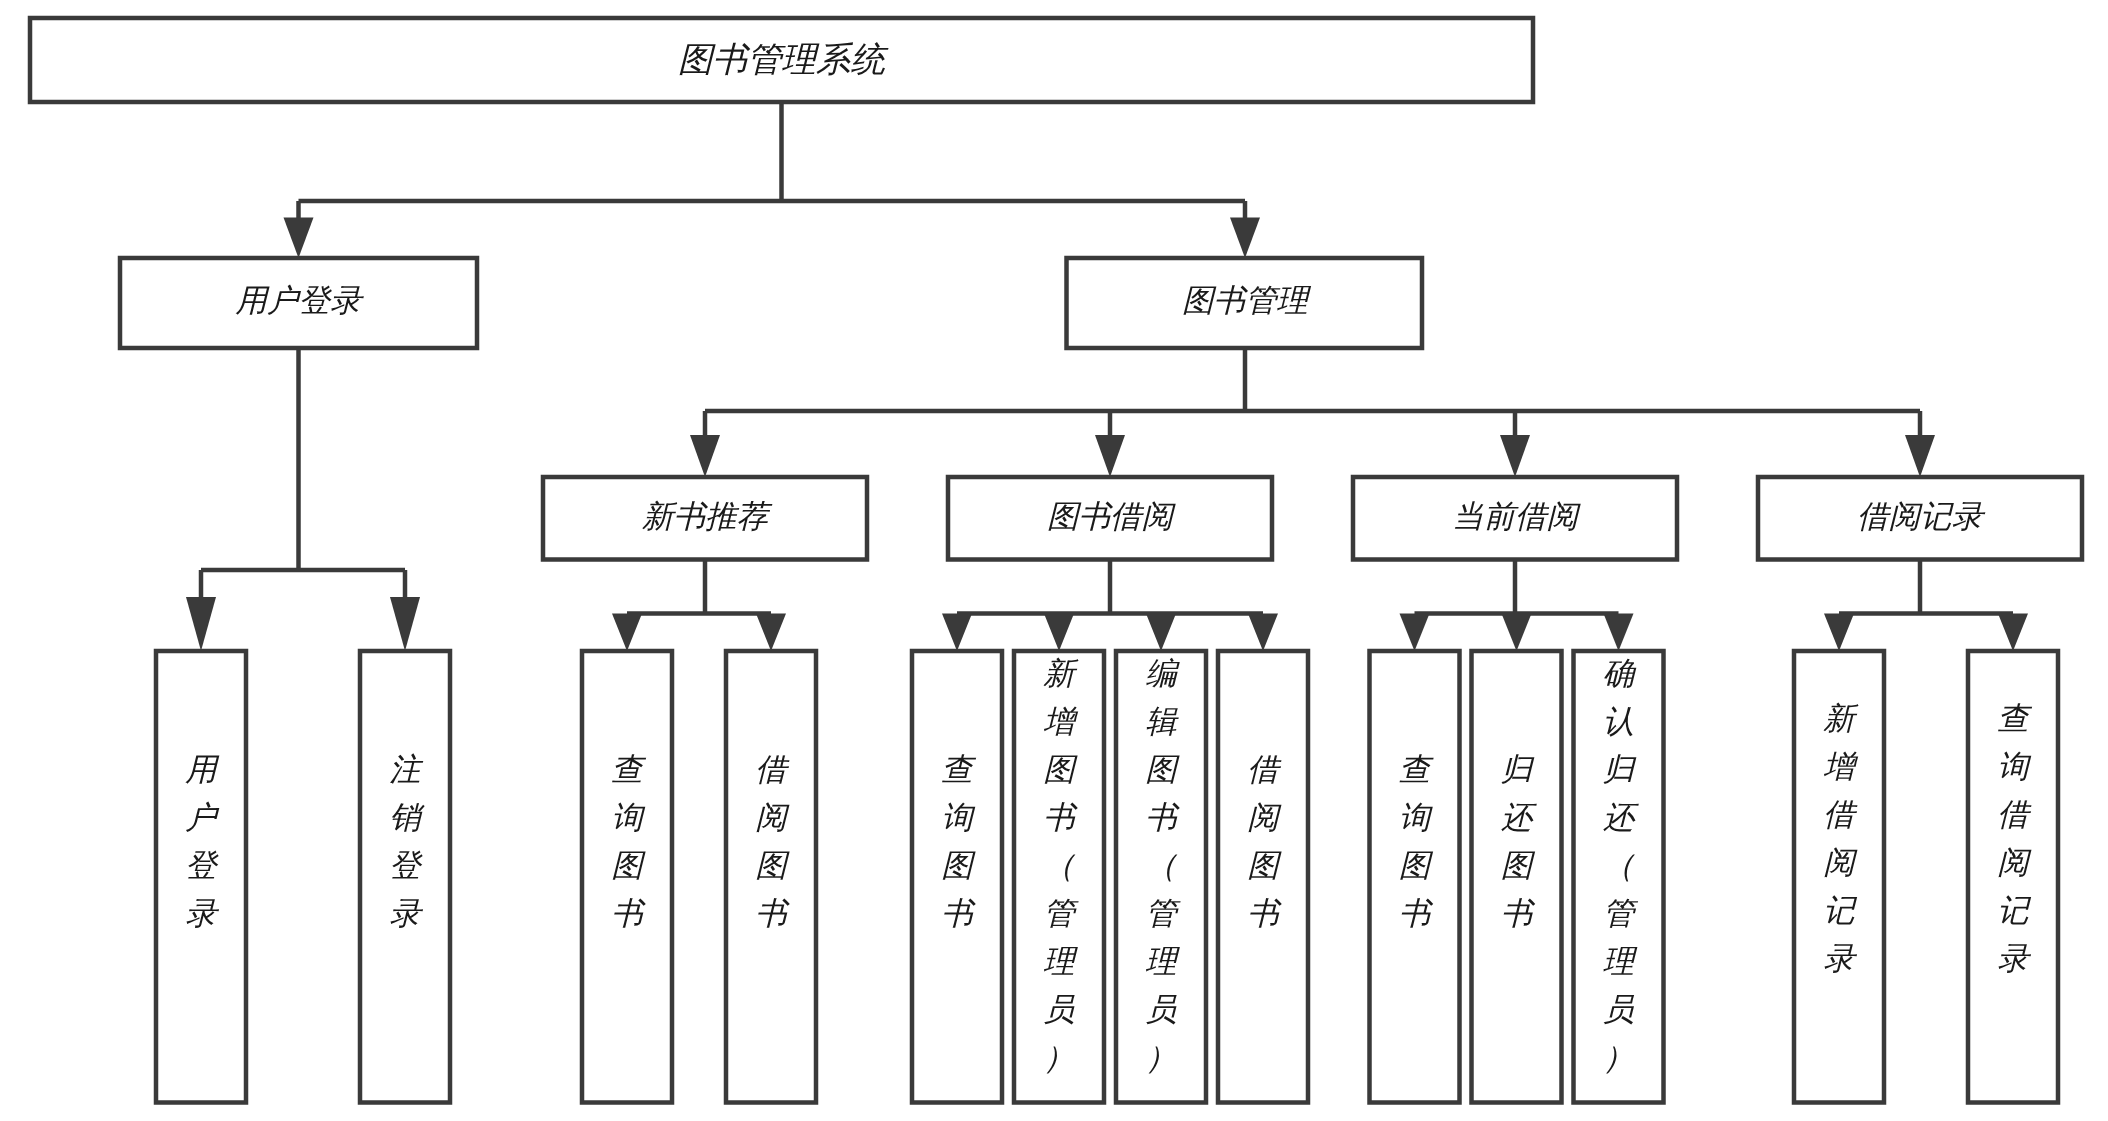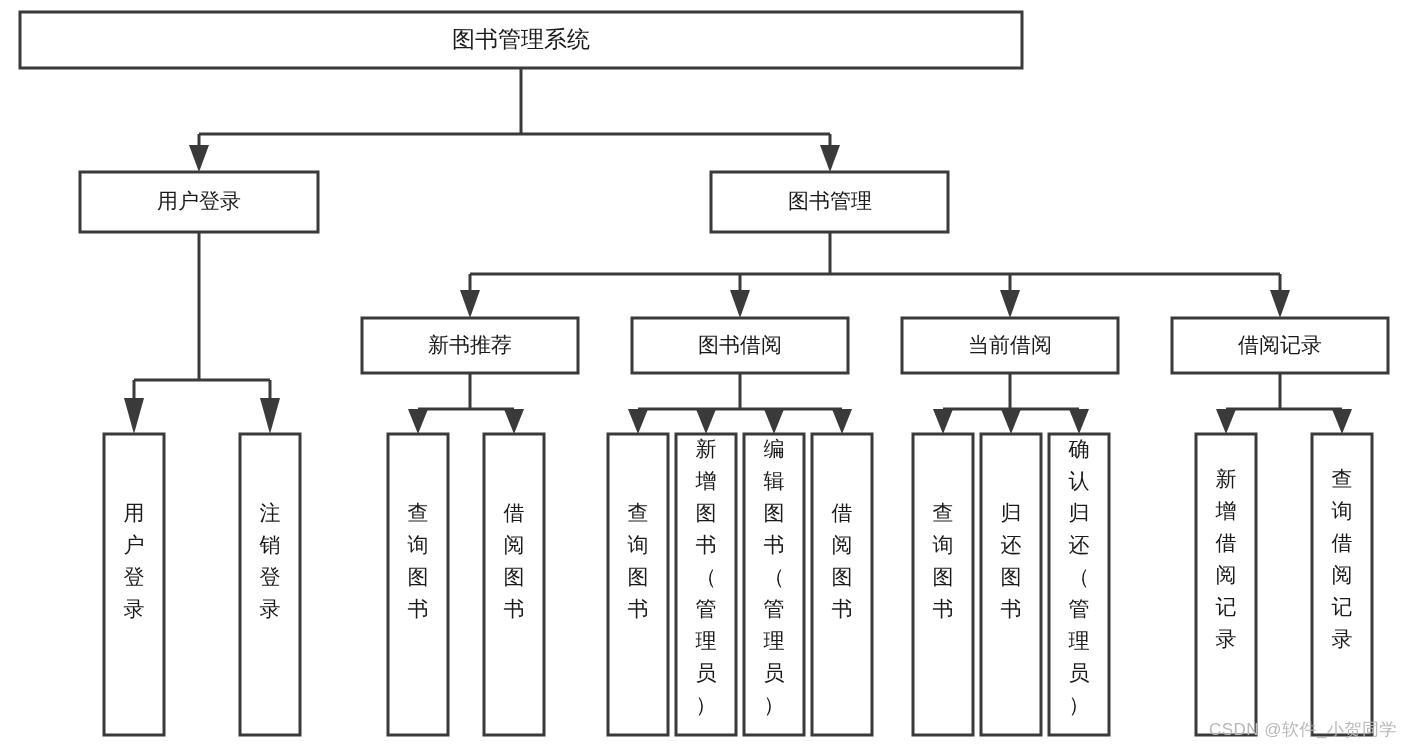--- a/index.html
+++ b/index.html
@@ -10,20 +10,21 @@
   body {
     width: 1405px;
     height: 747px;
     font-family: "Liberation Sans", "DejaVu Sans", sans-serif;
     overflow: hidden;
   }
   #diagram-root {
     position: relative;
     width: 1405px;
     height: 747px;
+    font-style: italic;
   }
   svg.diagram {
     display: block;
     width: 1405px;
     height: 747px;
   }
   .node-box {
     fill: #ffffff;
     stroke: #3a3a3a;
     stroke-width: 3;
@@ -217,14 +218,13 @@
       <text class="vlabel" x="1226" y="486"><tspan x="1226" y="486">新</tspan><tspan x="1226" y="518">增</tspan><tspan x="1226" y="550">借</tspan><tspan x="1226" y="582">阅</tspan><tspan x="1226" y="614">记</tspan><tspan x="1226" y="646">录</tspan></text>
     </g>
 
     <g>
       <rect class="node-box" x="1312" y="434" width="60" height="301"></rect>
       <text class="vlabel" x="1342" y="486"><tspan x="1342" y="486">查</tspan><tspan x="1342" y="518">询</tspan><tspan x="1342" y="550">借</tspan><tspan x="1342" y="582">阅</tspan><tspan x="1342" y="614">记</tspan><tspan x="1342" y="646">录</tspan></text>
     </g>
 
   </svg>
 
-  <div class="watermark">CSDN @软件_小贺同学</div>
 </div>
 
 </body></html>

